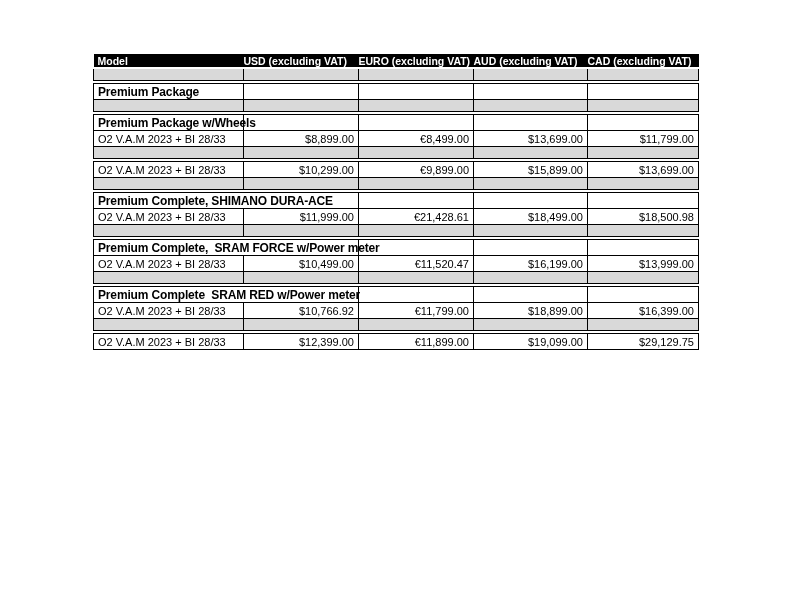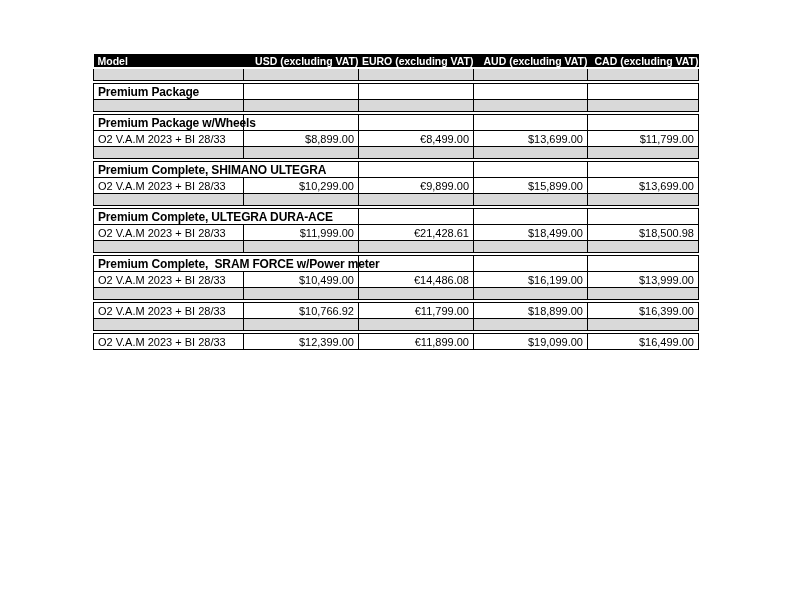--- a/index.html
+++ b/index.html
@@ -24,21 +24,21 @@
   col.c-aud   { width: 114px; }
   col.c-cad   { width: 111px; }
 
   td { padding: 0; vertical-align: middle; }
 
   tr.header-row td {
     background: #000000; color: #ffffff;
     font-weight: bold; font-size: 10.5px;
     height: 13px;
     border: none; border-bottom: 2px solid #ffffff;
-    text-align: right; white-space: nowrap; overflow: visible;
+    text-align: left; white-space: nowrap; overflow: visible;
   }
   tr.header-row td.h-model { text-align: left; padding-left: 4px; }
 
   tr.sep-row td {
     background: #d9d9d9;
     border: 1px solid #000;
     height: 11px;
   }
   tr.gap-row td { border: none; height: 2px; background: #fff; }
 
@@ -127,46 +127,40 @@
     <tr class="sep-row">
       <td></td>
           <td></td>
           <td></td>
           <td></td>
           <td></td>
     </tr>
     <tr class="gap-row">
           <td colspan="5"></td>
         </tr>
-    <tr class="title-row">
-      <td class="t-label" colspan="2">Premium Complete, SHIMANO ULTEGRA</td>
-      <td></td>
-          <td></td>
-          <td></td>
-    </tr>
     <tr class="data-row">
       <td class="model-cell">O2 V.A.M 2023 + BI 28/33</td>
       <td class="price-cell">$10,299.00</td>
       <td class="price-cell">€9,899.00</td>
       <td class="price-cell">$15,899.00</td>
       <td class="price-cell">$13,699.00</td>
     </tr>
 
     <tr class="sep-row">
       <td></td>
           <td></td>
           <td></td>
           <td></td>
           <td></td>
     </tr>
     <tr class="gap-row">
           <td colspan="5"></td>
         </tr>
     <tr class="title-row">
-      <td class="t-label" colspan="2">Premium Complete, ULTEGRA DURA-ACE</td>
+      <td class="t-label" colspan="2">Premium Complete, SHIMANO DURA-ACE</td>
       <td></td>
           <td></td>
           <td></td>
     </tr>
     <tr class="data-row">
       <td class="model-cell">O2 V.A.M 2023 + BI 28/33</td>
       <td class="price-cell">$11,999.00</td>
       <td class="price-cell">€21,428.61</td>
       <td class="price-cell">$18,499.00</td>
       <td class="price-cell">$18,500.98</td>
@@ -184,35 +178,41 @@
         </tr>
     <tr class="title-row">
       <td class="t-label" colspan="2">Premium Complete,  SRAM FORCE w/Power meter</td>
       <td></td>
           <td></td>
           <td></td>
     </tr>
     <tr class="data-row">
       <td class="model-cell">O2 V.A.M 2023 + BI 28/33</td>
       <td class="price-cell">$10,499.00</td>
-      <td class="price-cell">€14,486.08</td>
+      <td class="price-cell">€11,520.47</td>
       <td class="price-cell">$16,199.00</td>
       <td class="price-cell">$13,999.00</td>
     </tr>
 
     <tr class="sep-row">
       <td></td>
           <td></td>
           <td></td>
           <td></td>
           <td></td>
     </tr>
     <tr class="gap-row">
           <td colspan="5"></td>
         </tr>
+    <tr class="title-row">
+      <td class="t-label" colspan="2">Premium Complete  SRAM RED w/Power meter</td>
+      <td></td>
+          <td></td>
+          <td></td>
+    </tr>
     <tr class="data-row">
       <td class="model-cell">O2 V.A.M 2023 + BI 28/33</td>
       <td class="price-cell">$10,766.92</td>
       <td class="price-cell">€11,799.00</td>
       <td class="price-cell">$18,899.00</td>
       <td class="price-cell">$16,399.00</td>
     </tr>
 
     <tr class="sep-row">
       <td></td>
@@ -222,17 +222,17 @@
           <td></td>
     </tr>
     <tr class="gap-row">
           <td colspan="5"></td>
         </tr>
     <tr class="data-row">
       <td class="model-cell">O2 V.A.M 2023 + BI 28/33</td>
       <td class="price-cell">$12,399.00</td>
       <td class="price-cell">€11,899.00</td>
       <td class="price-cell">$19,099.00</td>
-      <td class="price-cell">$16,499.00</td>
+      <td class="price-cell">$29,129.75</td>
     </tr>
   </tbody>
     </table>
 </div>
 
 </body></html>

